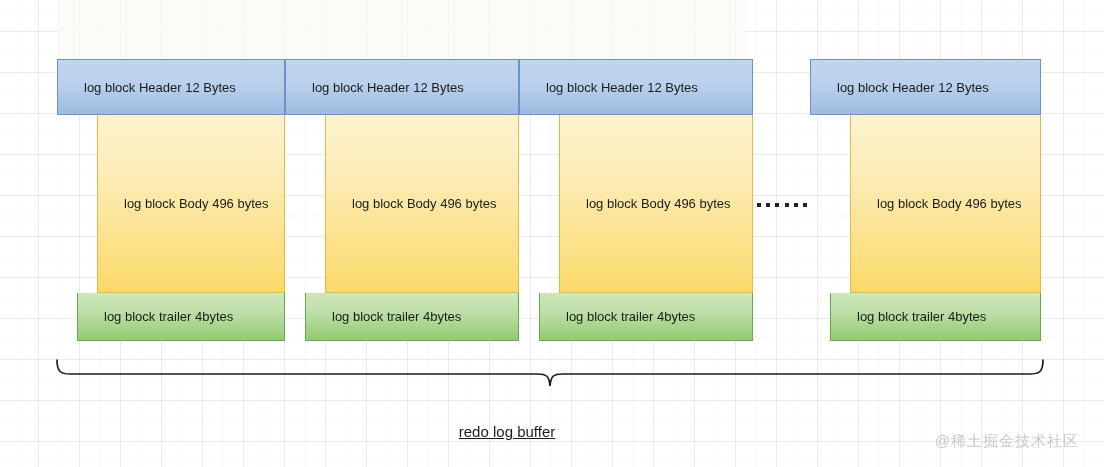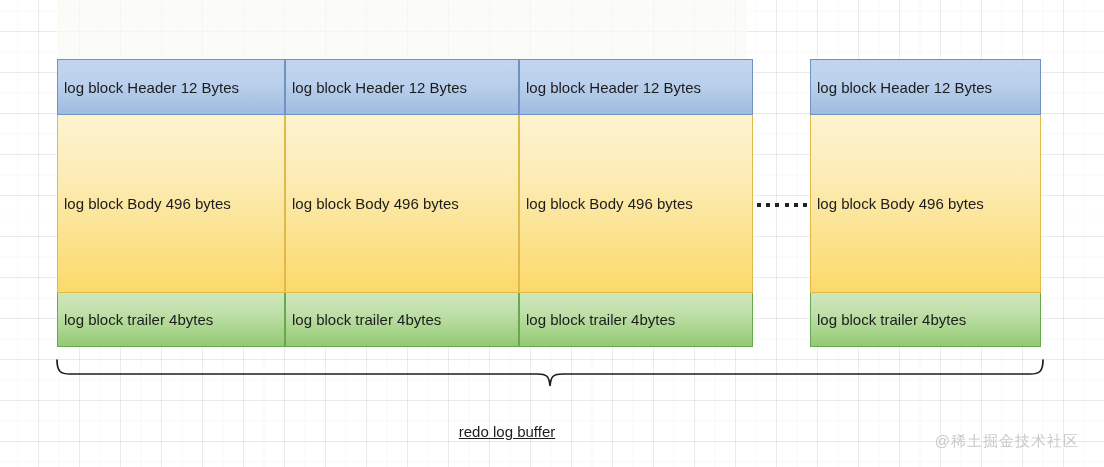--- a/index.html
+++ b/index.html
@@ -46,42 +46,44 @@
 
   
   .block {
     position: absolute;
     box-sizing: border-box;
   }
   .seg {
     box-sizing: border-box;
     display: flex;
     align-items: center;
-    font-size: 15px;
+    font-size: 13px;
     color: #1c1c1c;
     white-space: nowrap;
-    padding-left: 6px;
+    padding-left: 26px;
   }
   .seg-header {
     height: 56px;
     background: linear-gradient(to bottom, #c3d5ee 0%, #bad0ec 45%, #9dbbe0 100%);
     border: 1px solid #7091c4;
   }
   .seg-body {
     height: 178px;
     background: linear-gradient(to bottom, #fdf3cf 0%, #fcecb6 35%, #fbd96a 100%);
     border: 1px solid #e0b94a;
     border-top: none;
     align-items: center;
+    margin-left: 40px;
   }
   .seg-trailer {
-    height: 54px;
+    height: 48px;
     background: linear-gradient(to bottom, #cfe6bd 0%, #bedfa8 40%, #93ca72 100%);
     border: 1px solid #6aa84f;
     border-top: none;
+    margin-left: 20px;
   }
   .seg-body .seg-label { position: relative; top: 0px; }
 
   
   #ellipsis {
     position: absolute;
     left: 757px;
     top: 203px;
     width: 50px;
     display: flex;

